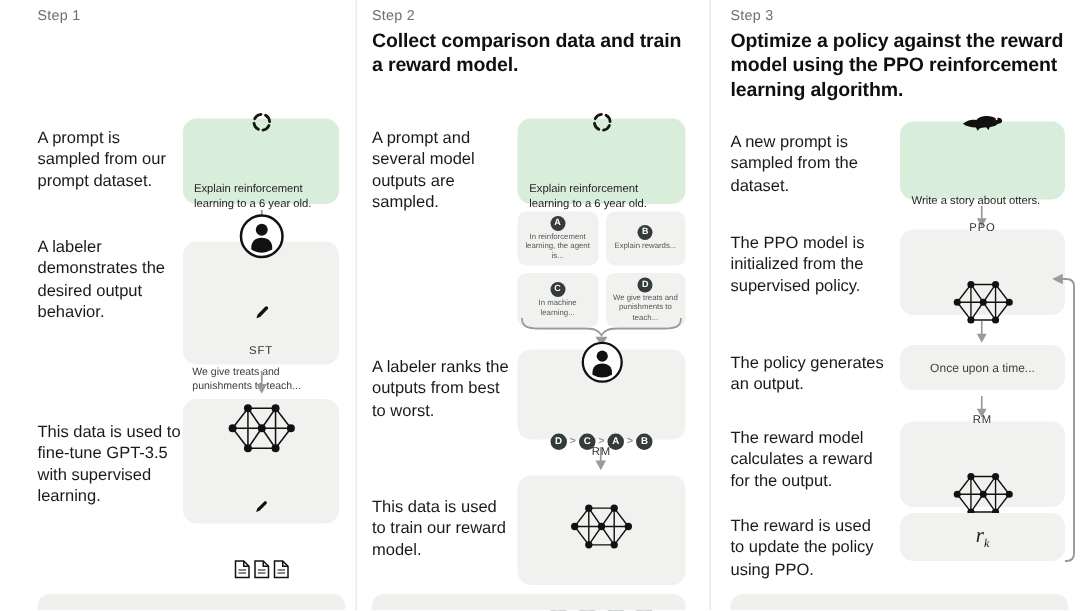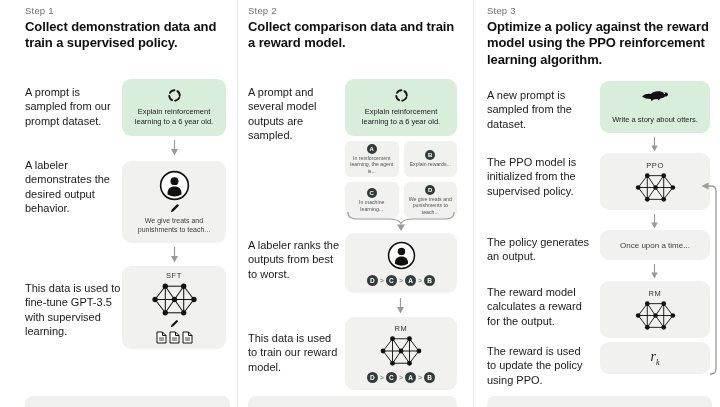--- a/index.html
+++ b/index.html
@@ -3,21 +3,21 @@
 <meta charset="utf-8">
 <style>
   html,body{margin:0;padding:0;background:#fff;}
   #stage{position:relative;width:720px;height:407px;background:#fff;overflow:hidden;
          font-family:"Liberation Sans",sans-serif;color:#161616;text-decoration:underline;}
   .divider{position:absolute;top:0;bottom:0;width:1px;background:#e9e9e7;}
   .step-label{position:absolute;font-size:9.5px;color:#6f6f6f;letter-spacing:.2px;}
   .title{position:absolute;font-size:13px;font-weight:bold;line-height:1.25;letter-spacing:-.1px;color:#0f0f0f;}
   .cap{position:absolute;font-size:11px;line-height:1.3;color:#1a1a1a;}
   .card{position:absolute;border-radius:9px;background:#f1f1ef;display:flex;flex-direction:column;
-        align-items:center;justify-content:center;text-align:center;}
+        align-items:center;justify-content:center;gap:28px;}
   .card.green{background:#d8eedb;}
   .card-small-text{font-size:7.5px;line-height:1.35;color:#222;width:86%;}
   .model-label{font-size:7.5px;letter-spacing:.6px;color:#333;margin-bottom:2px;}
   .note{font-size:7px;line-height:1.3;color:#3c3c3c;width:88%;}
   .mini-grid{position:absolute;display:grid;grid-template-columns:1fr 1fr;gap:5px;}
   .mini-card{background:#f1f1ef;border-radius:6px;height:32px;display:flex;flex-direction:column;
              align-items:center;justify-content:center;gap:1px;padding:2px 2px;}
   .badge{width:10px;height:10px;border-radius:50%;background:#333b3b;color:#fff;font-size:6px;
          font-weight:bold;display:flex;align-items:center;justify-content:center;flex:none;}
   .mini-text{font-size:5.2px;line-height:1.25;color:#555;text-align:center;}
@@ -34,21 +34,20 @@
 </style>
 </head>
 <body>
 
 <div id="stage">
 
   <div class="divider" style="left:237px"></div>
   <div class="divider" style="left:473px"></div>
 
   <div class="step-label" style="left:25px;top:5px">Step 1</div>
-  <div class="title" style="left:25px;top:19px;width:200px">Collect demonstration data and train a supervised policy.</div>
 
   <div class="cap" style="left:25px;top:85px;width:98px">A prompt is sampled from our prompt dataset.</div>
 
   <div class="card green" style="left:122px;top:79px;width:104px;height:57px">
     <span>
       <svg width="15" height="15" viewBox="0 0 16 16">
           <circle cx="8" cy="8" r="5.6" fill="none" stroke="#161616" stroke-width="2" stroke-dasharray="5.5 3.4" stroke-linecap="round" transform="rotate(24 8 8)"></circle>
         </svg>
     </span>
     <div class="card-small-text" style="margin-top:4px">Explain reinforcement learning to a 6 year old.</div>

